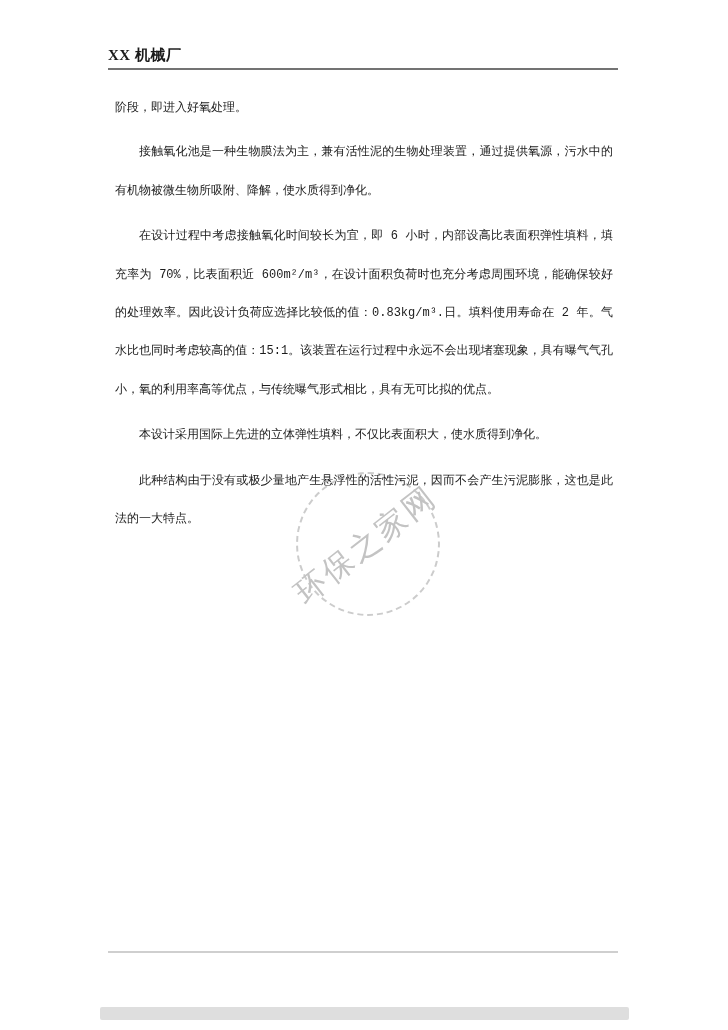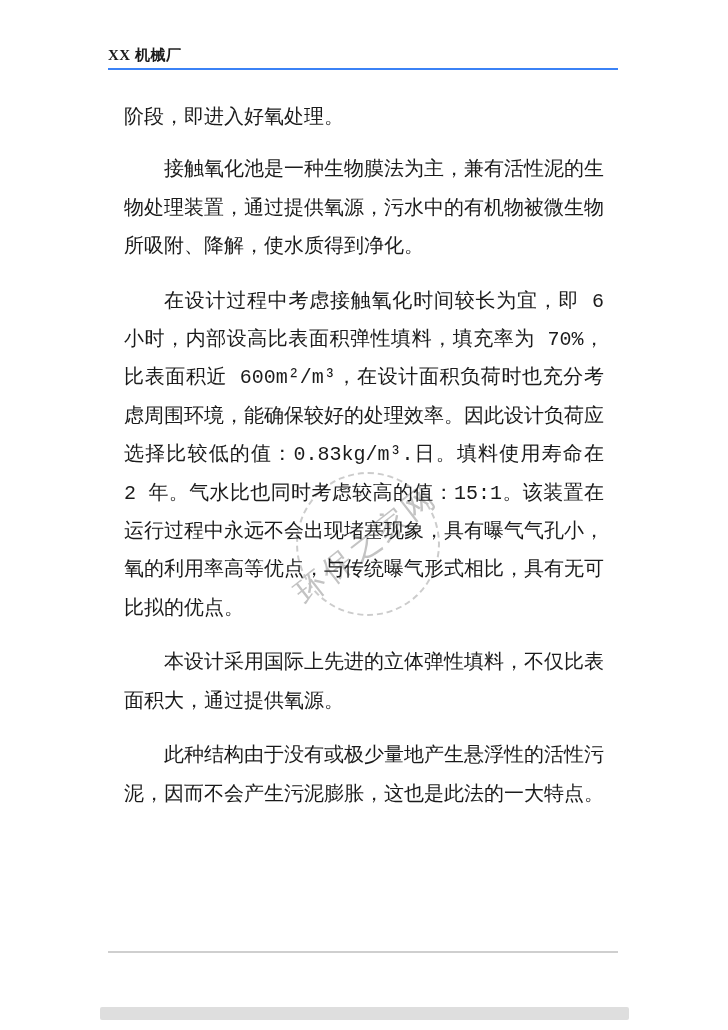--- a/index.html
+++ b/index.html
@@ -17,21 +17,21 @@
     background: #ffffff;
     overflow: hidden;
   }
   
   .header {
     position: absolute;
     left: 108px;
     top: 44px;
     width: 510px;
     height: 24px;
-    border-bottom: 2px solid #3b82f6;
+    border-bottom: 2px solid #737373;
   }
   .header .company {
     font-size: 15px;
     font-weight: bold;
     color: #1b1b1b;
     line-height: 22px;
     letter-spacing: 0.5px;
   }
   
   .watermark-circle {
@@ -61,22 +61,22 @@
   
   .doc-body {
     position: absolute;
     left: 108px;
     top: 81px;
     width: 512px;
     z-index: 1;
     color: #1b1b1b;
   }
   .para {
-    margin: 16px;
-    font-size: 20px;
+    margin: 7px;
+    font-size: 12px;
     line-height: 38.4px;
     text-align: justify;
     text-justify: inter-ideograph;
   }
   .para.indent { text-indent: 2em; font-family: Liberation Mono, monospace; }
   
   .footer-rule {
     position: absolute;
     left: 108px;
     top: 951px;
@@ -106,21 +106,21 @@
     <div class="company">XX 机械厂</div>
   </div>
 
   <div class="watermark-circle"></div>
   <div class="watermark-text">环保之家网</div>
 
   <div class="doc-body">
       <p class="para">阶段，即进入好氧处理。</p>
       <p class="para indent">接触氧化池是一种生物膜法为主，兼有活性泥的生物处理装置，通过提供氧源，污水中的有机物被微生物所吸附、降解，使水质得到净化。</p>
       <p class="para indent">在设计过程中考虑接触氧化时间较长为宜，即 6 小时，内部设高比表面积弹性填料，填充率为 70%，比表面积近 600m²/m³，在设计面积负荷时也充分考虑周围环境，能确保较好的处理效率。因此设计负荷应选择比较低的值：0.83kg/m³.日。填料使用寿命在 2 年。气水比也同时考虑较高的值：15:1。该装置在运行过程中永远不会出现堵塞现象，具有曝气气孔小，氧的利用率高等优点，与传统曝气形式相比，具有无可比拟的优点。</p>
-      <p class="para indent">本设计采用国际上先进的立体弹性填料，不仅比表面积大，通过提供氧源。</p>
+      <p class="para indent">本设计采用国际上先进的立体弹性填料，不仅比表面积大，使水质得到净化。</p>
       <p class="para indent">此种结构由于没有或极少量地产生悬浮性的活性污泥，因而不会产生污泥膨胀，这也是此法的一大特点。</p>
     </div>
 
   <div class="footer-rule"></div>
 
   <div class="bottom-bar"></div>
 
 </div>
 
 </body></html>

